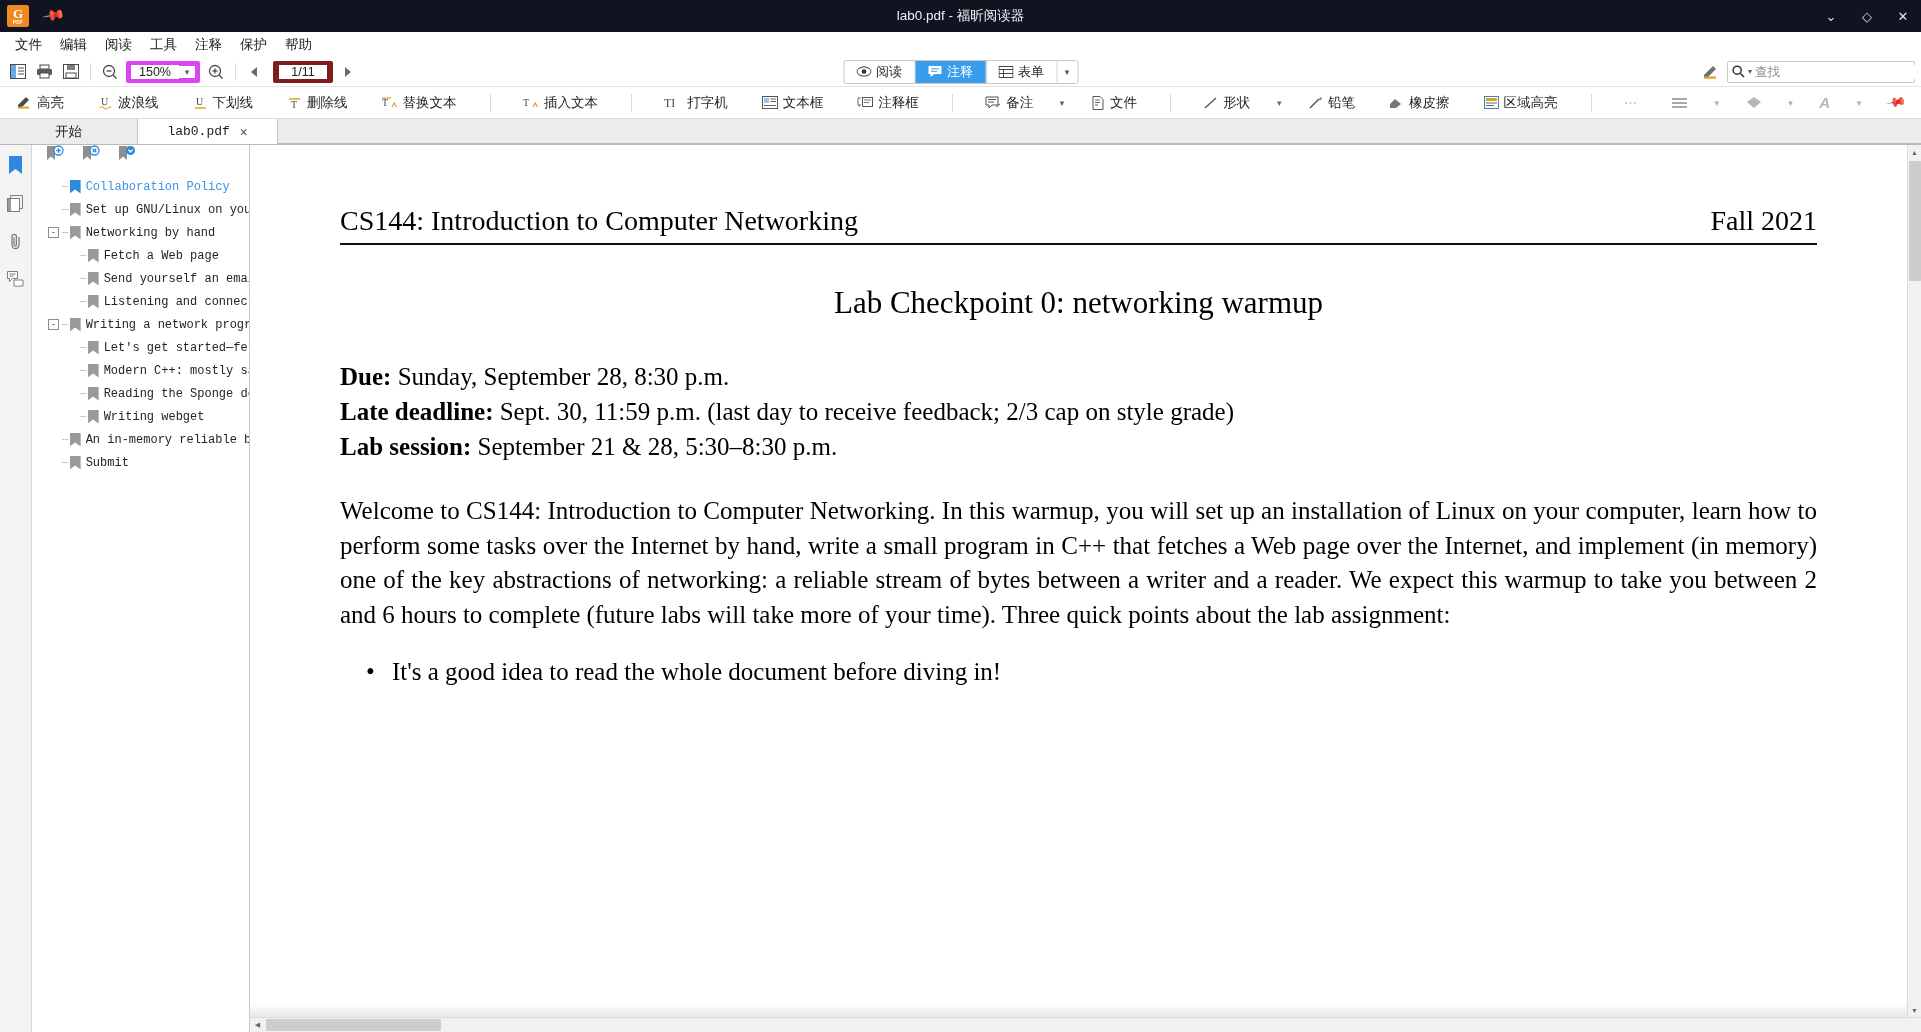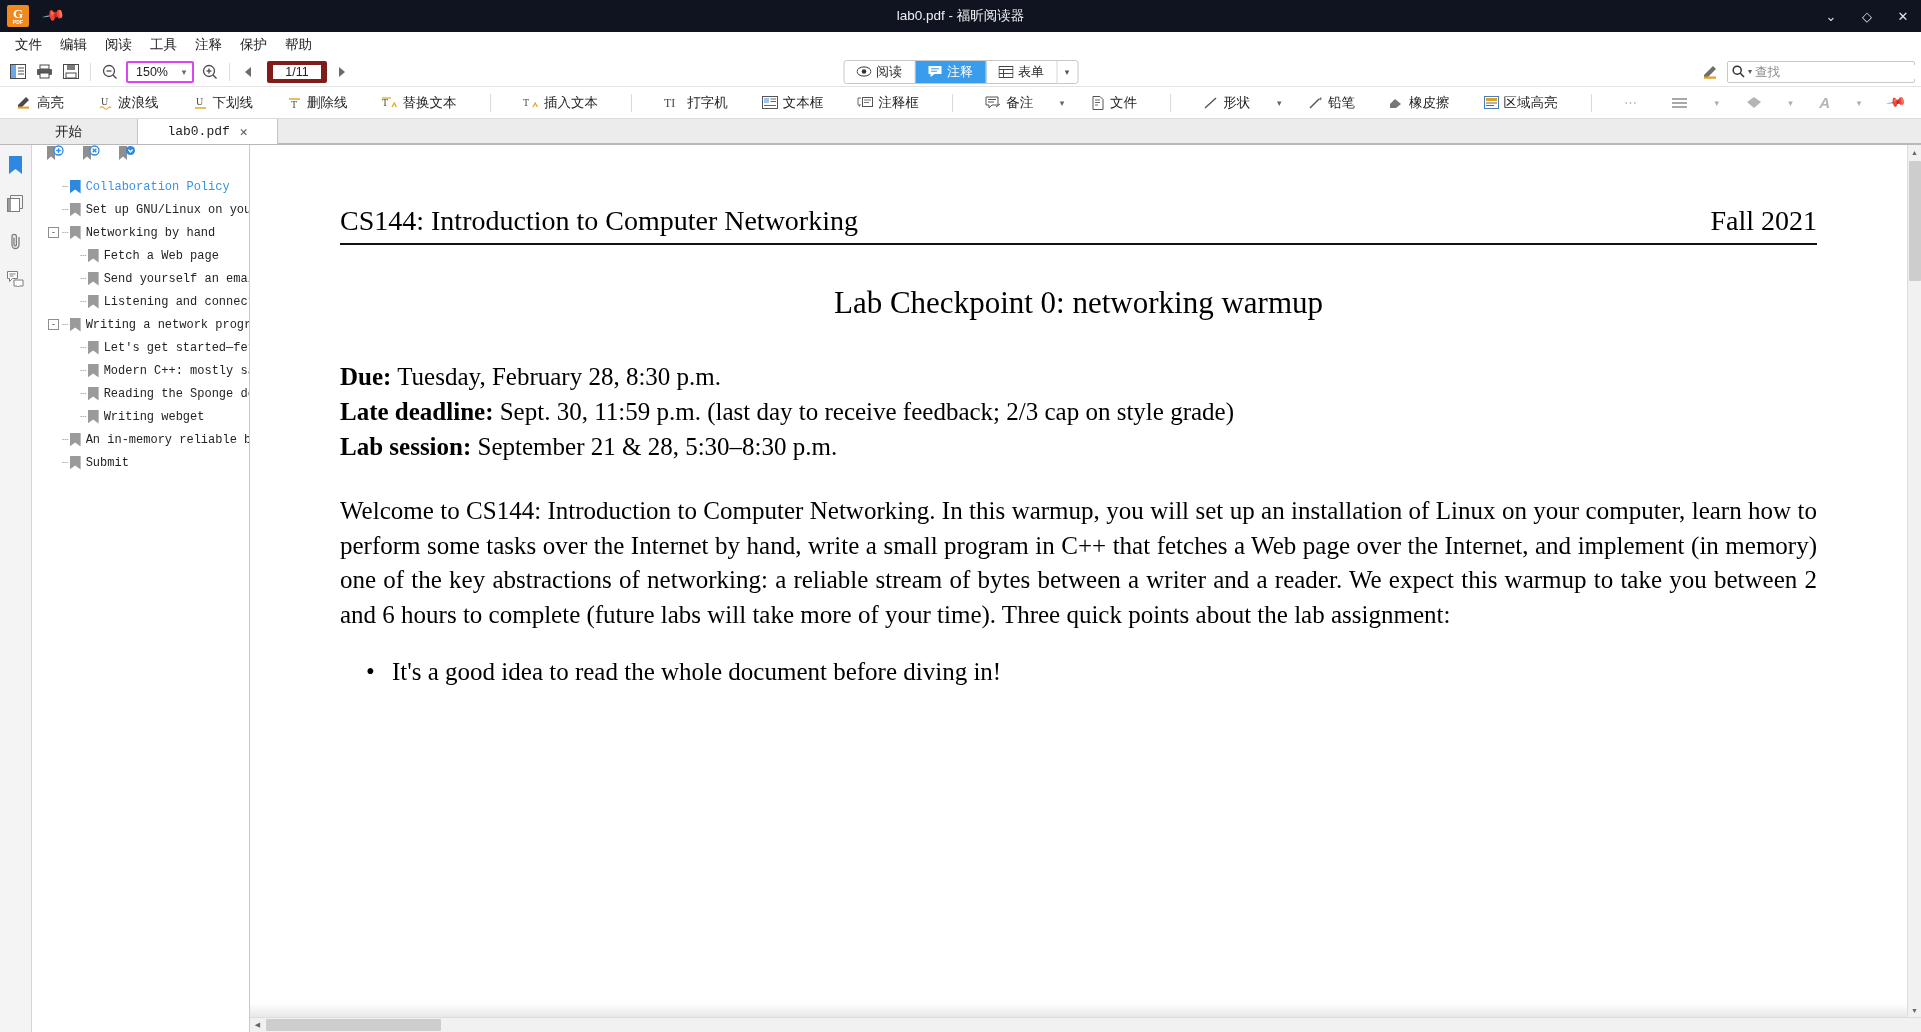--- a/index.html
+++ b/index.html
@@ -55,21 +55,21 @@
     position: relative;
   }
   .tb-btn {
     height: 24px; min-width: 24px; display: flex; align-items: center;
     justify-content: center; border: 1px solid transparent; border-radius: 3px;
     cursor: pointer; font-size: 13px; color: #3c3c3c; padding: 0 3px;
   }
   .tb-sep { width: 1px; height: 18px; background: #dcdcdc; margin: 0 5px; }
   .zoom-box {
     display: flex; align-items: center; height: 22px;
-    border: 2px solid #d946ef; border-radius: 2px; background: #fff;
+    border: 5px solid #d946ef; border-radius: 2px; background: #fff;
     margin: 0 2px;
   }
   .zoom-box input {
     width: 48px; border: none; outline: none; font-size: 12.5px;
     text-align: center; font-family: "Liberation Sans", sans-serif; color: #222;
   }
   .zoom-box .caret { width: 16px; text-align: center; font-size: 9px; color: #666; cursor: pointer; }
   .page-box {
     display: flex; align-items: center; height: 22px;
     border: 6px solid #7f1d1d; border-radius: 2px; background: #fff; margin-left: 4px;
@@ -799,21 +799,21 @@
         <div class="doc-head">
           <span>CS144: Introduction to Computer Networking</span>
           <span>Fall 2021</span>
         </div>
         <div class="doc-rule"></div>
 
         <div class="doc-title">Lab Checkpoint 0:  networking warmup</div>
 
         <div class="doc-line">
           <b>Due:</b>
-          <span>Tuesday, February 28, 8:30 p.m.</span>
+          <span>Sunday, September 28, 8:30 p.m.</span>
         </div>
         <div class="doc-line">
           <b>Late deadline:</b>
           <span>Sept. 30, 11:59 p.m. (last day to receive feedback; 2/3 cap on style grade)</span>
         </div>
         <div class="doc-line">
           <b>Lab session:</b>
           <span>September 21 &amp; 28, 5:30–8:30 p.m.</span>
         </div>
 

